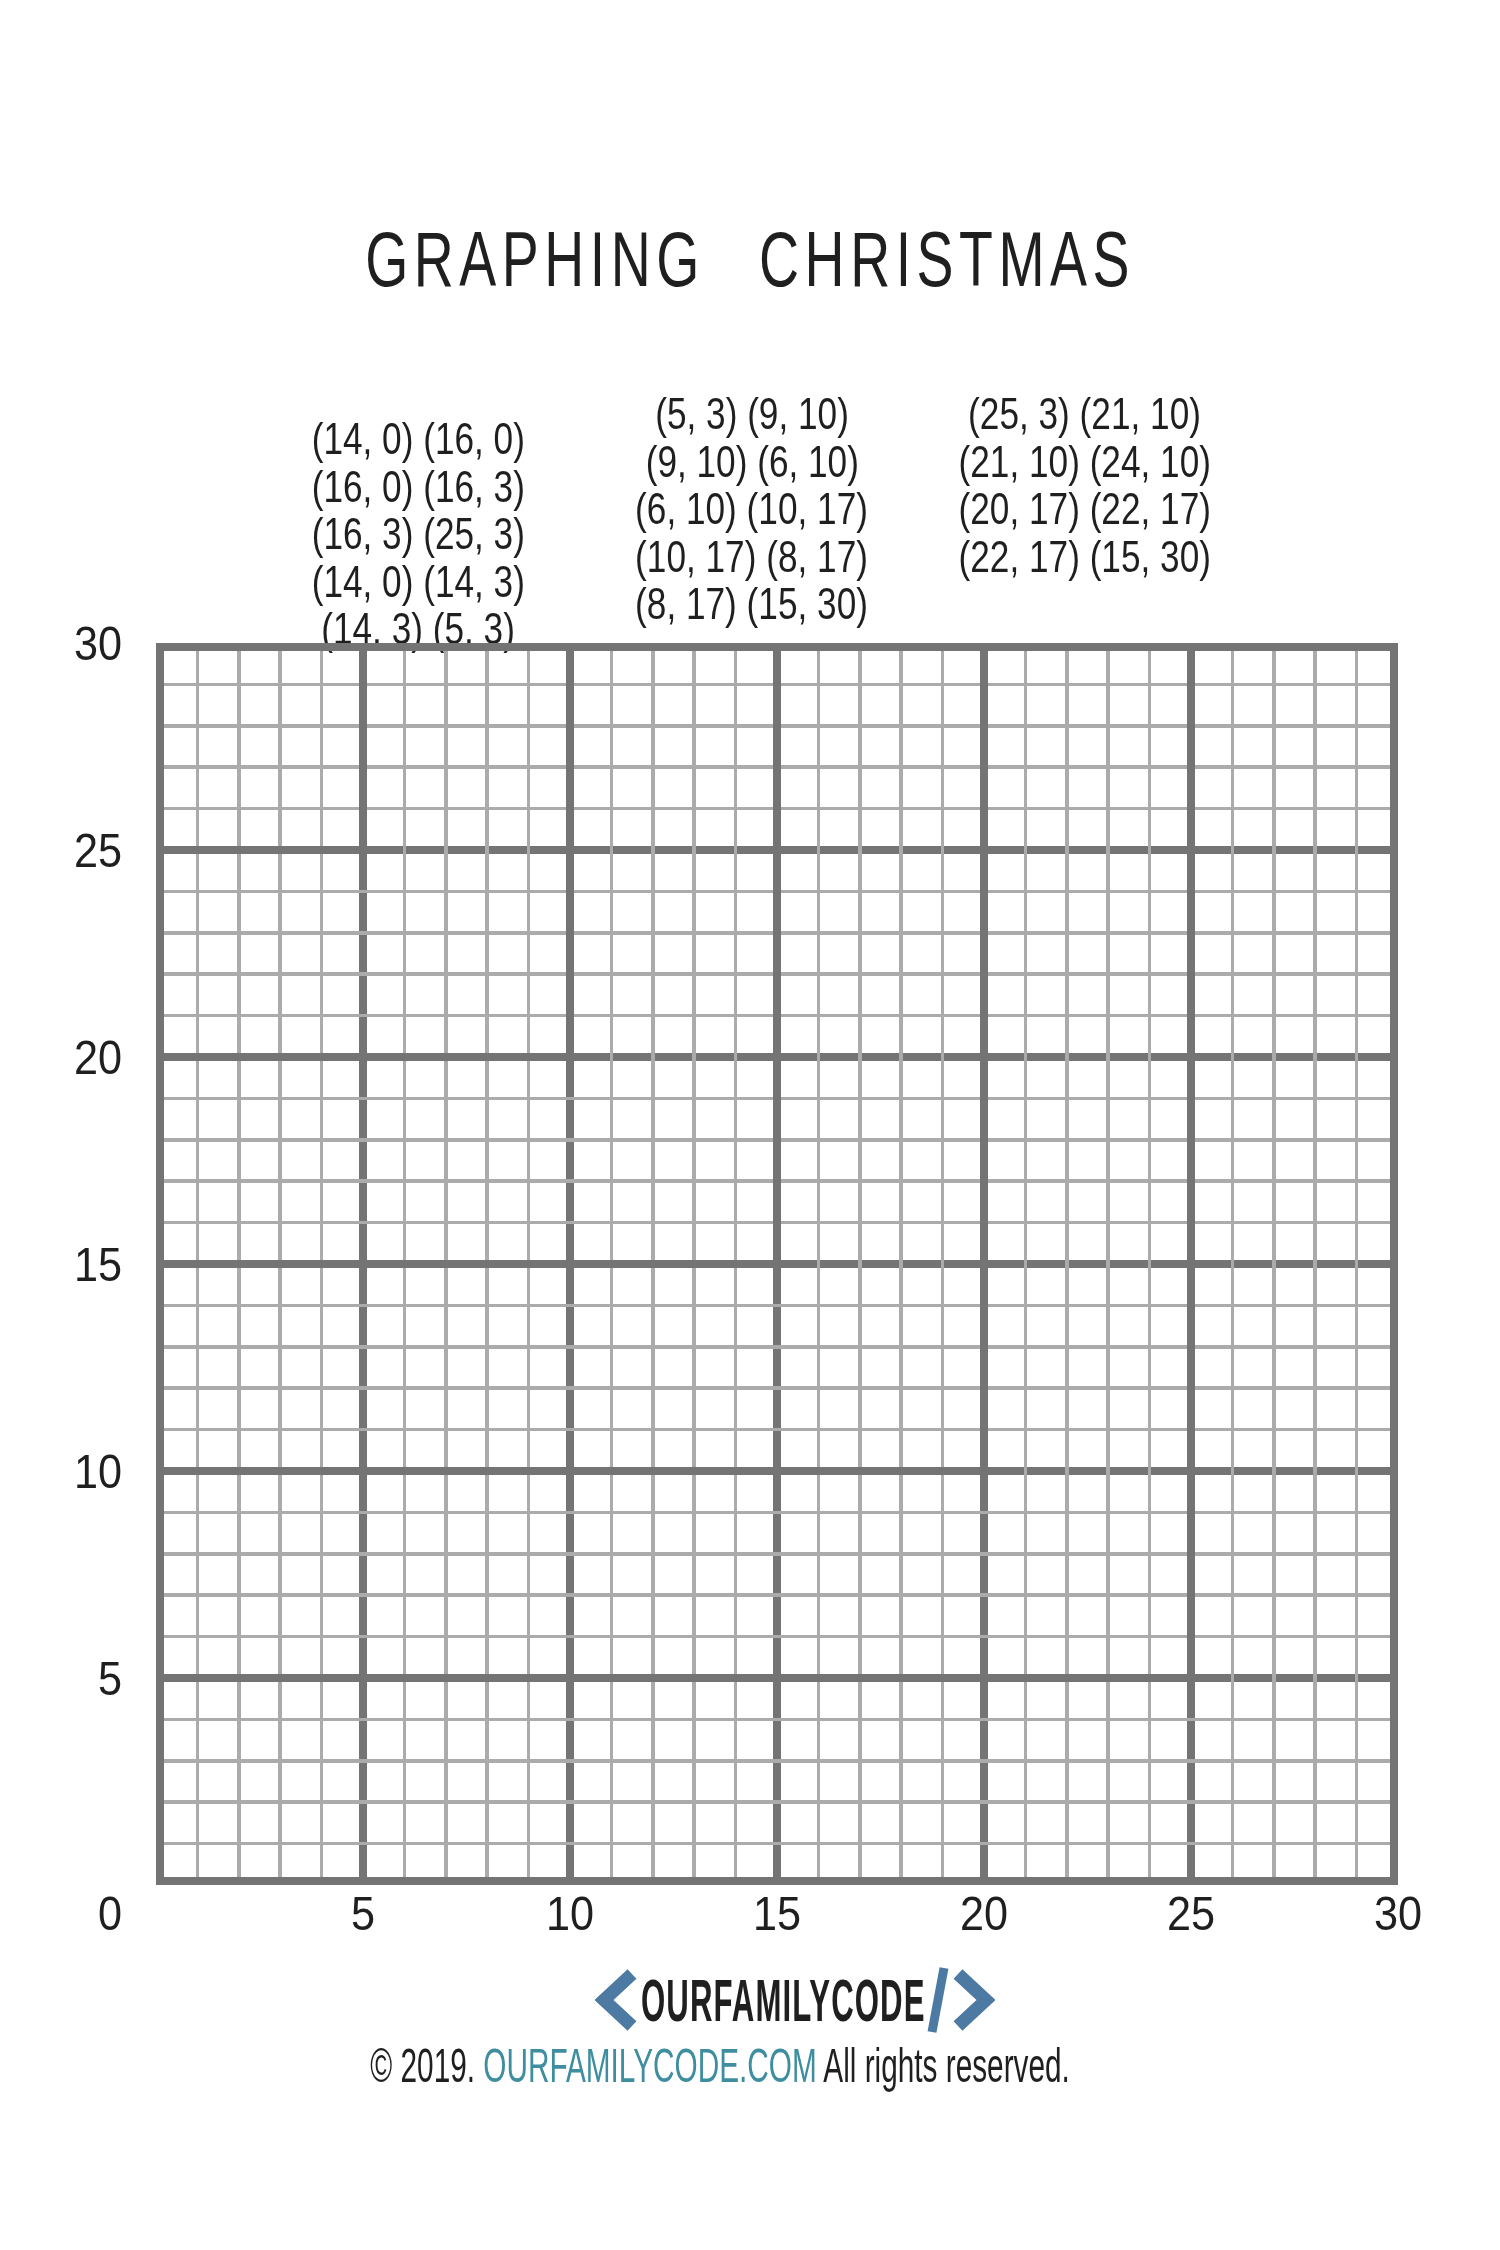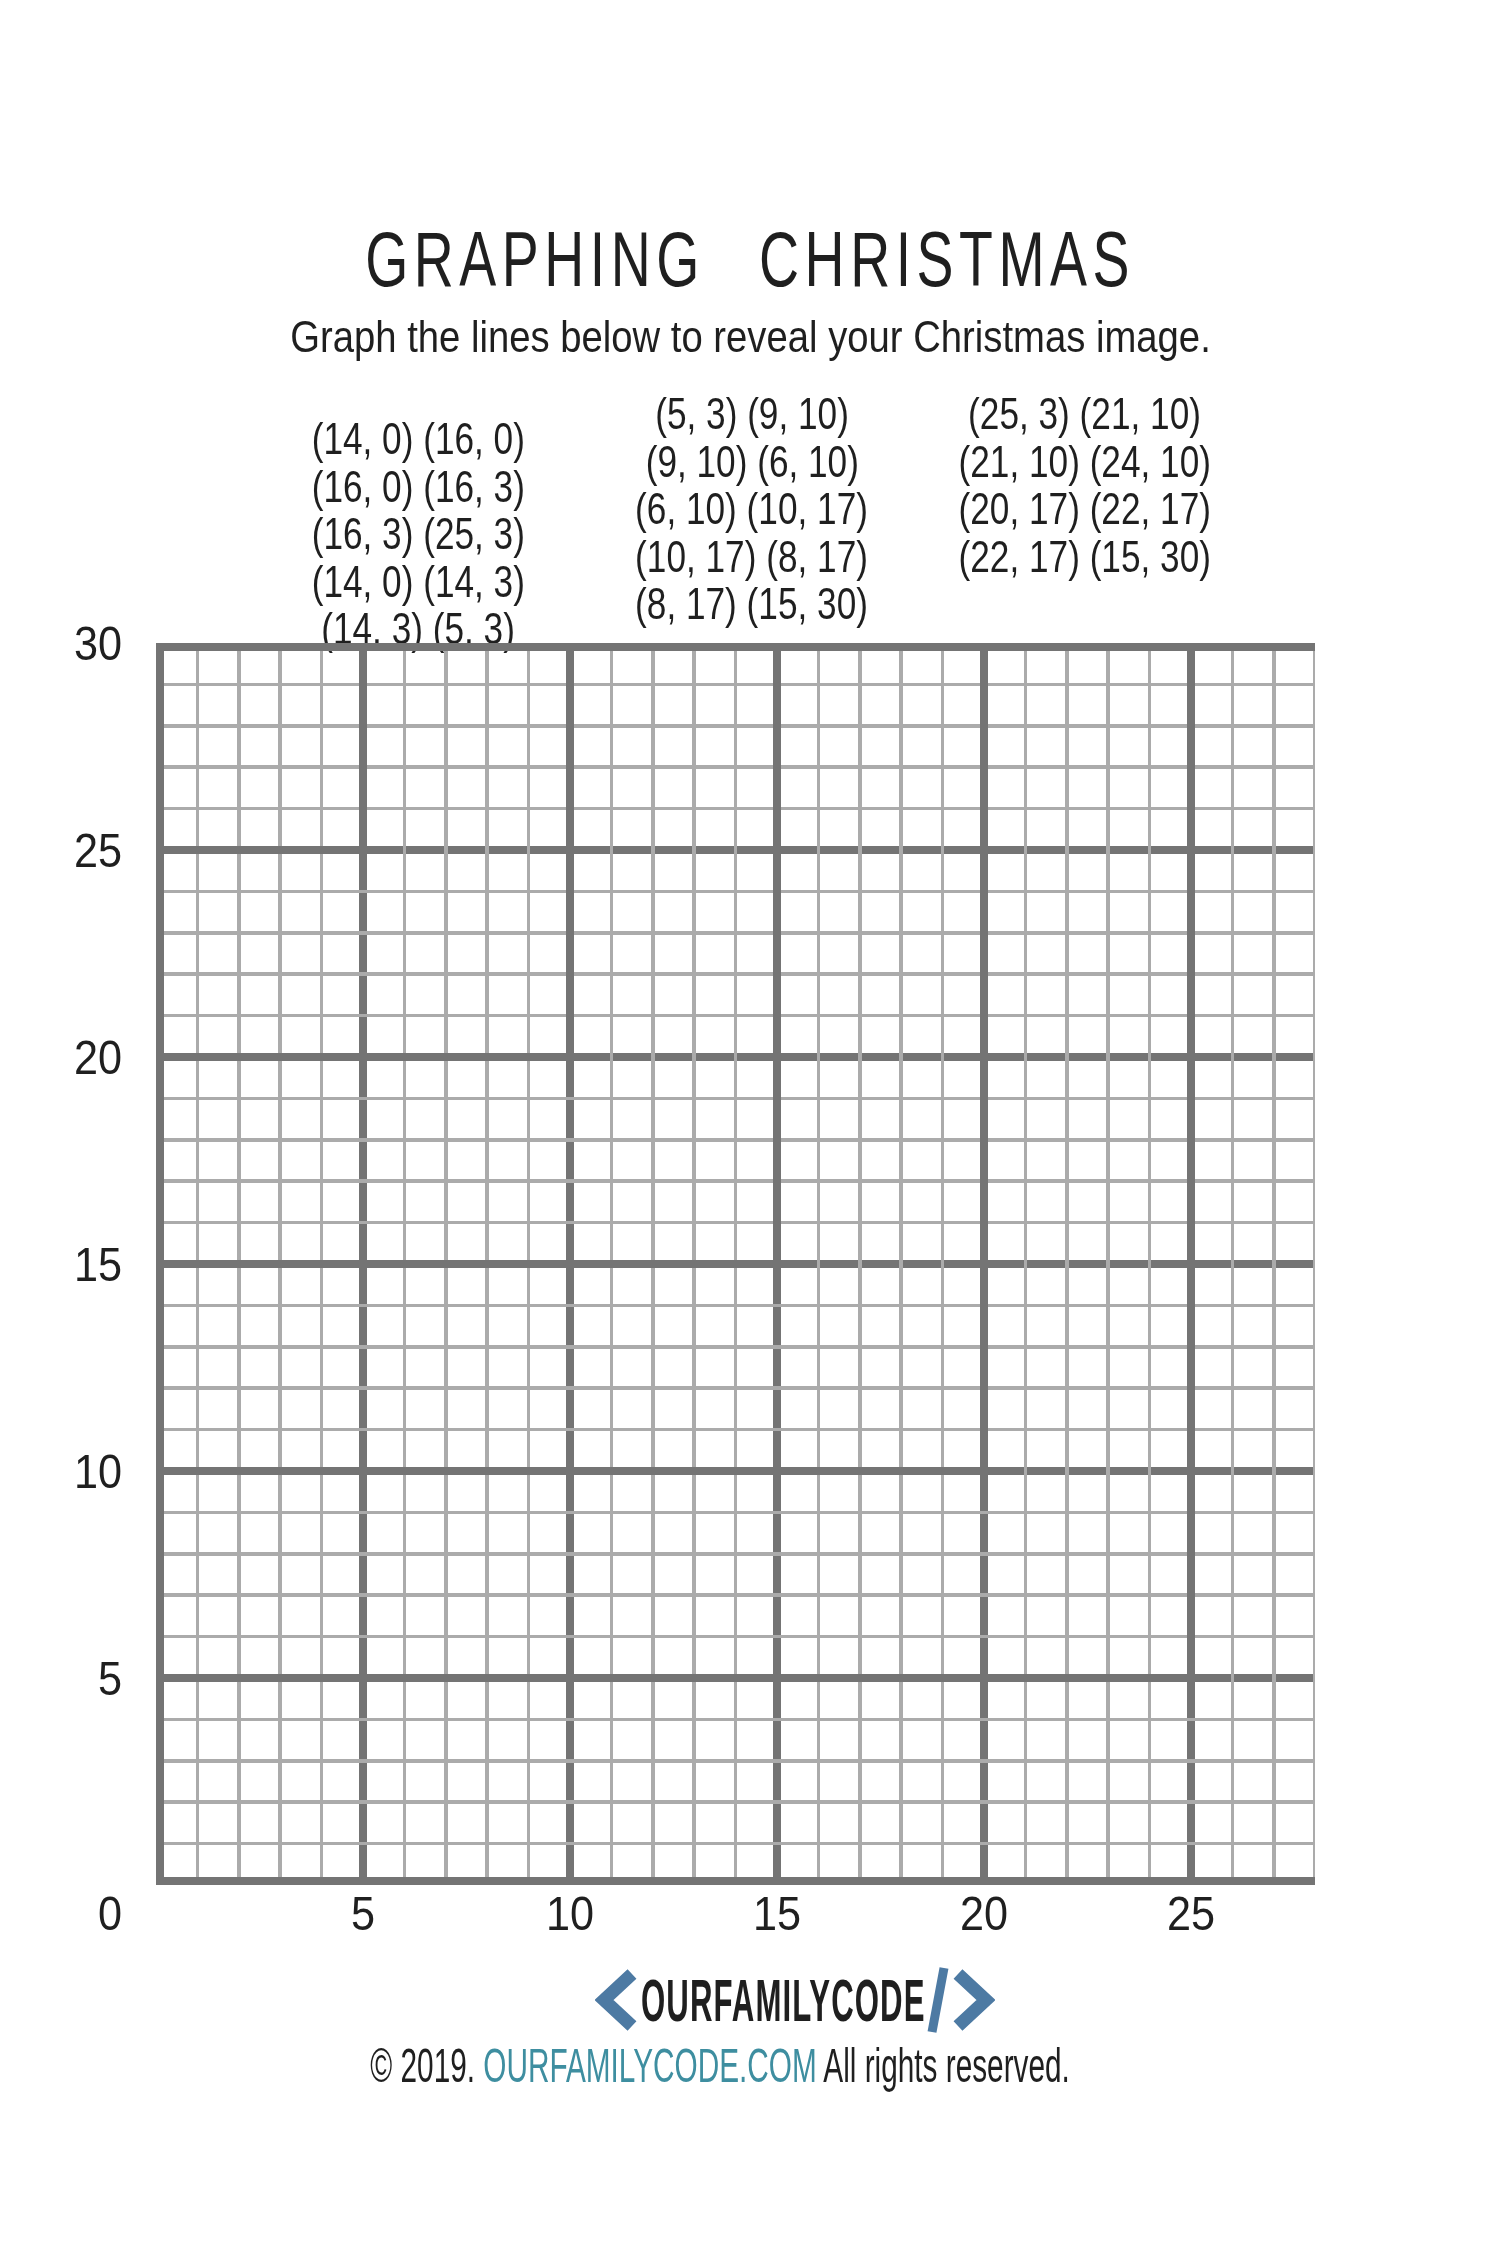--- a/index.html
+++ b/index.html
@@ -1,17 +1,17 @@
 <!DOCTYPE html>
 <html><head>
 <meta charset="utf-8">
 <style>
   html,body{margin:0;padding:0;background:#ffffff;}
   .page{
-    position:relative;width:1315px;height:2250px;background:#ffffff;
+    position:relative;width:1500px;height:2250px;background:#ffffff;
     font-family:"Liberation Sans",sans-serif;color:#1f1f1f;overflow:hidden;
   }
   .cond{display:inline-block;white-space:nowrap;}
 
   
   .title{position:absolute;top:214px;left:0;width:1500px;text-align:center;
          font-size:78px;font-weight:normal;white-space:nowrap;}
   .title .cond{transform:scaleX(.71);letter-spacing:.1em;word-spacing:.6em;}
   .subtitle{position:absolute;top:311px;left:0;width:1500px;text-align:center;
             font-size:45px;white-space:nowrap;}
@@ -55,23 +55,20 @@
 </style>
 </head>
 <body>
 
 <div class="page">
 
   <div class="title">
     <span class="cond">GRAPHING CHRISTMAS</span>
   </div>
 
-  <div class="subtitle">
-    <span class="cond">Graph the lines below to reveal your Christmas image.</span>
-  </div>
 
   <div class="coords">
     <div class="coord-col c0">
         <div class="coord-row"><span class="cond">(14, 0) (16, 0)</span></div>
         <div class="coord-row"><span class="cond">(16, 0) (16, 3)</span></div>
         <div class="coord-row"><span class="cond">(16, 3) (25, 3)</span></div>
         <div class="coord-row"><span class="cond">(14, 0) (14, 3)</span></div>
         <div class="coord-row"><span class="cond">(14, 3) (5, 3)</span></div>
       </div>
     <div class="coord-col c1">

